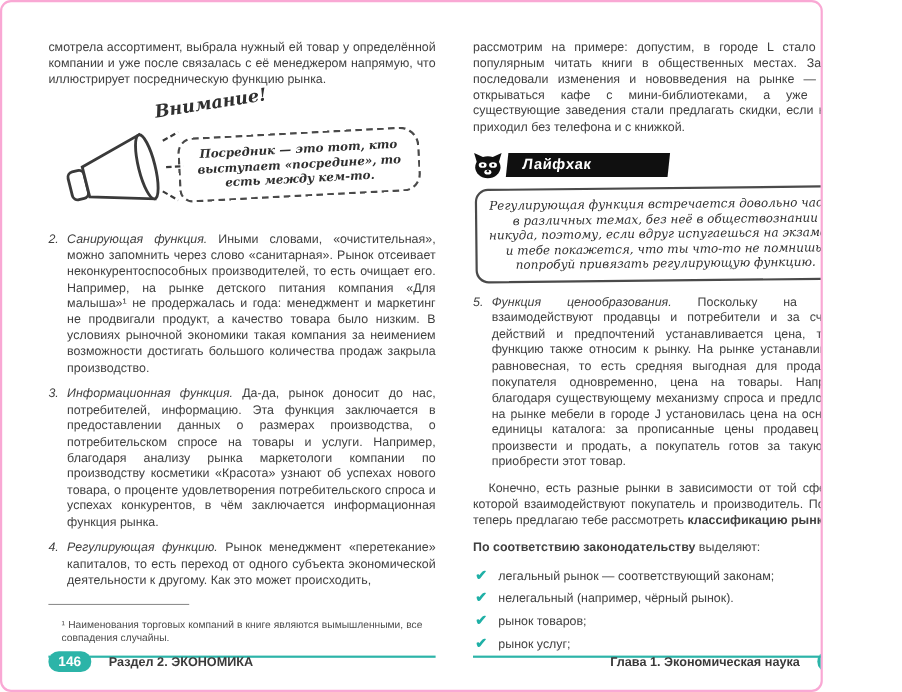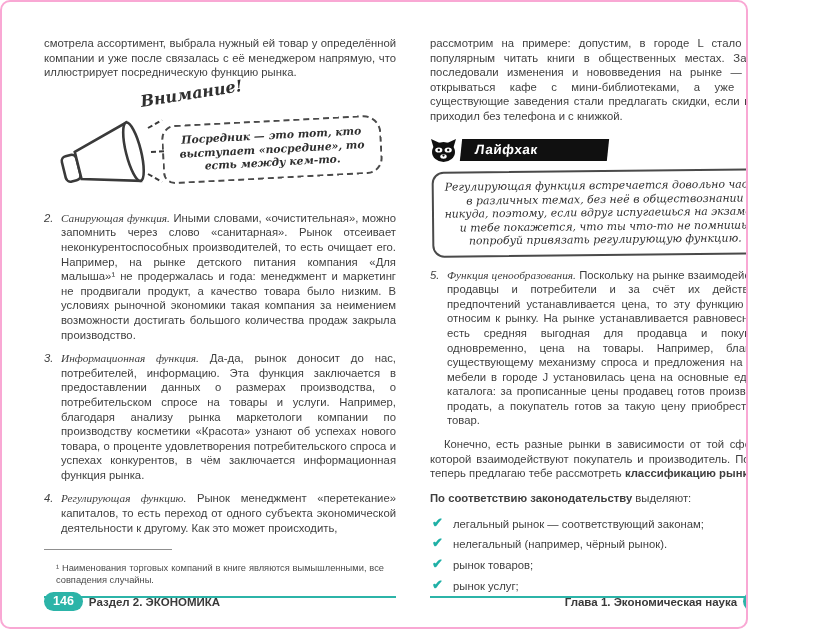--- a/index.html
+++ b/index.html
@@ -12,21 +12,21 @@
   .page{position:absolute; top:34px;}
   .page-left{left:42px; width:352px;}
   .page-right{left:428px; width:350px;}
 
   .body-text{font-size:11.3px; line-height:14.6px; text-align:justify; margin:0;}
   .indent-first{text-indent:14px;}
 
   
   .list-item{position:relative; padding-left:17px; margin-top:9px;}
   .item-num{position:absolute; left:0; top:0; font-style:italic; font-size:11.3px; line-height:14.6px;}
-  .item-title{font-style:italic;font-family:Liberation Serif, serif;}
+  .item-title{font-style:italic;}
 
   
   .megaphone-row{position:relative; height:116px; margin:6px 0 0 0;}
   .attention{
     position:absolute; left:96px; top:-2px;
     font-style:italic; font-weight:bold; font-size:16px;
     transform:rotate(-9deg); color:#2f2f2f;
     font-family:"DejaVu Serif", serif;
   }
   .megaphone-svg{position:absolute; left:4px; top:16px;}
@@ -61,21 +61,21 @@
 
   
   .class-heading{font-size:11.3px; line-height:14.6px; margin-top:10px;}
   .check-item{position:relative; padding-left:21px; margin:6px 0 0 2px; font-size:11.3px; line-height:14.6px;}
   .check{position:absolute; left:0; top:-1px; color:#1fb0a6; font-weight:bold; font-size:13px;}
 
   
   .footer-line{position:absolute; bottom:29px; height:2px; background:#2cb4a8;}
   .footer-line-left{left:42px; width:352px;}
   .footer-line-right{left:428px; width:352px;}
-  .footer-row{position:absolute; bottom:16px; display:flex; align-items:center; gap:6px;}
+  .footer-row{position:absolute; bottom:16px; display:flex; align-items:center; gap:16px;}
   .footer-row-left{left:42px; width:352px;}
   .footer-row-right{left:428px; width:352px; justify-content:flex-end;}
   .page-badge{
     background:#2cb4a8; color:#ffffff; font-weight:bold; font-size:12.5px;
     border-radius:11px; padding:2px 9px 3px 9px; line-height:14px;
   }
   .footer-label{font-weight:bold; font-size:11.5px; color:#3a3a3a;}
 </style>
 </head>
 <body>

